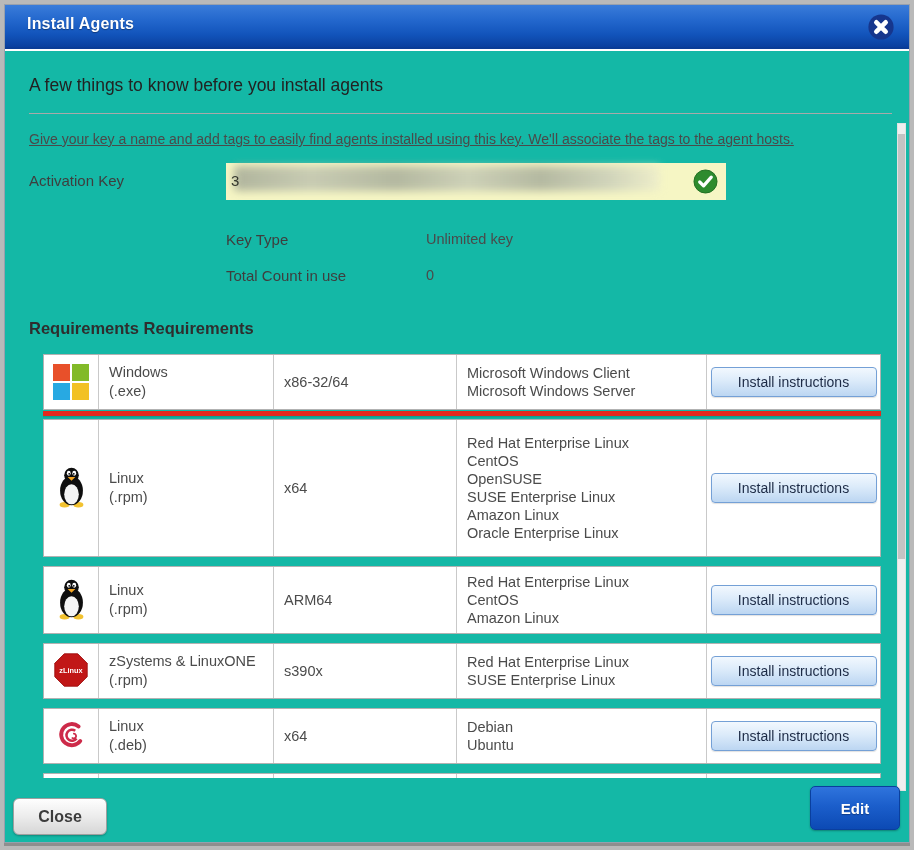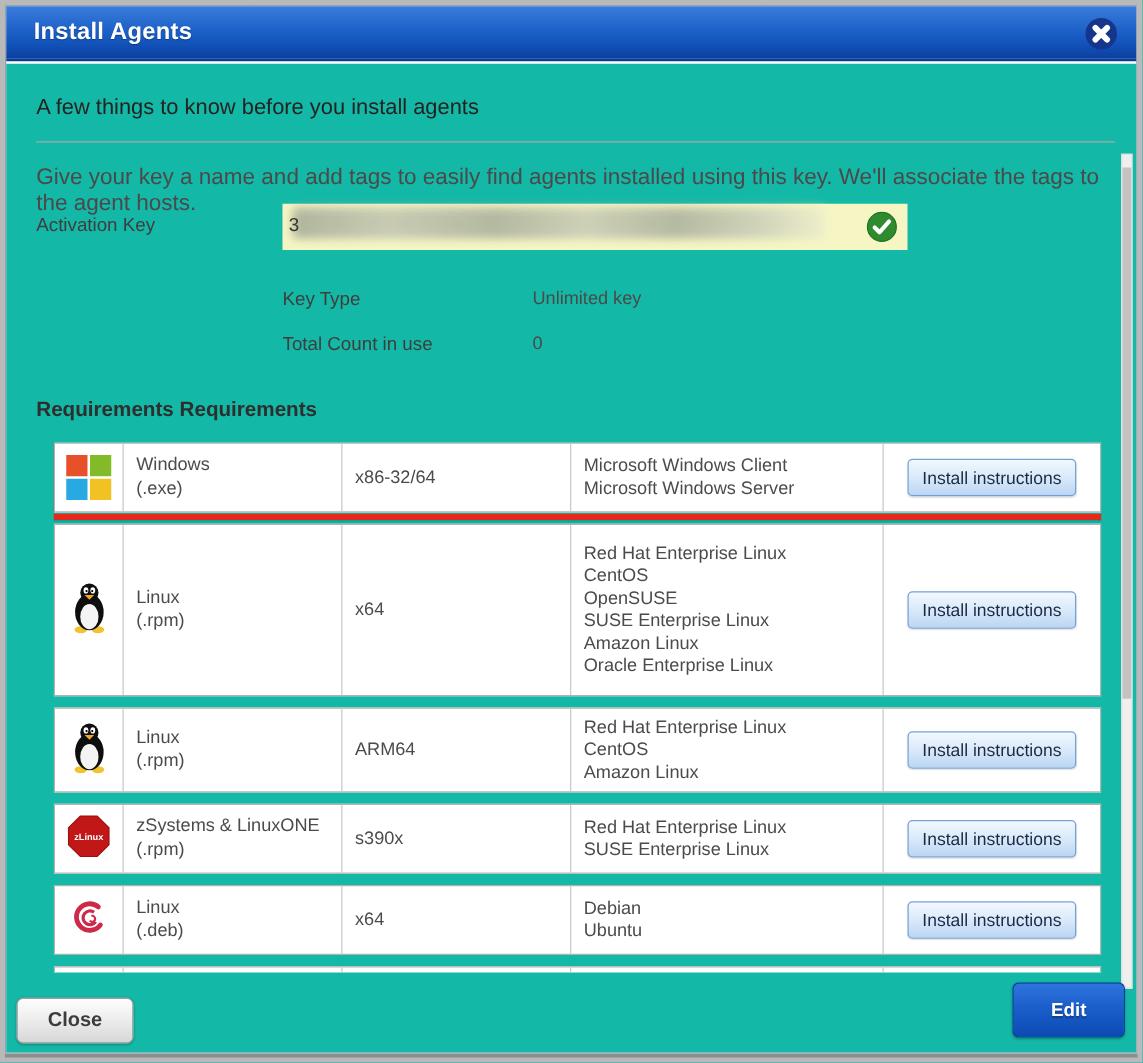--- a/index.html
+++ b/index.html
@@ -16,37 +16,37 @@
     box-shadow: 0 3px 0 rgba(90,90,90,.45);
   }
   
   .hdr {
     position: absolute; left: 0; top: 0; right: 0; height: 44px;
     background: linear-gradient(180deg, #3a7cda 0%, #2266cc 38%, #1254bb 70%, #0a3f9e 100%);
     border-bottom: 2px solid #0a3c96;
   }
   .hdr-title {
     position: absolute; left: 22px; top: 10px;
-    color: #fff; font-size: 19px; font-weight: bold; letter-spacing: .2px;
+    color: #fff; font-size: 16px; font-weight: bold; letter-spacing: .2px;
     text-shadow: 0 1px 1px rgba(0,0,0,.35);
   }
   .hdr-close {
     position: absolute; right: 14px; top: 8px; width: 28px; height: 28px;
     border: none; background: transparent; cursor: pointer; padding: 0;
   }
   
   .bdy { position: absolute; left: 0; top: 46px; right: 0; bottom: 0; background: #14b8a6; }
   .intro-heading {
     position: absolute; left: 24px; top: 24px;
     font-size: 17.5px; color: #222; font-weight: 400;
   }
   .rule { position: absolute; left: 24px; right: 17px; top: 62px; height: 0; border-top: 1px solid #a9a9a9; }
   .intro-desc {
     position: absolute; left: 24px; top: 80px; right: 10px;
-    font-size: 18px; color: #4a4a4a;
+    font-size: 14px; color: #4a4a4a; text-decoration: underline;
   }
   
   .ak-label { position: absolute; left: 24px; top: 121px; font-size: 15px; color: #3e3e3e; }
   .key-field {
     position: absolute; left: 221px; top: 112px; width: 500px; height: 37px;
     background: #f6f6c4; cursor: text;
   }
   .key-char { position: absolute; left: 5px; top: 9px; font-size: 15px; color: #35382e; z-index: 2; }
   .key-blur {
     position: absolute; left: 8px; top: 3px; right: 66px; bottom: 9px; border-radius: 3px;
@@ -79,21 +79,21 @@
   }
   .cell { border-right: 1px solid #c9c9c9; display: flex; flex-direction: column; justify-content: center; padding: 6px 10px; font-size: 14.5px; color: #4b4b4b; }
   .icon-cell { width: 55px; align-items: center; padding: 4px; }
   .name-cell { width: 175px; line-height: 19px; }
   .arch-cell { width: 183px; }
   .os-cell   { width: 250px; line-height: 18px; }
   .btn-cell  { width: 173px; border-right: none; align-items: center; }
   .r1 { min-height: 56px; } .r2 { min-height: 138px; } .r3 { min-height: 66px; }
   .r4 { min-height: 56px; justify-content: flex-end; } .r5 { min-height: 56px; } .r6 { min-height: 40px; }
   .install-btn {
-    width: 135px; height: 30px; font-family: inherit;
+    width: 166px; height: 30px; font-family: inherit;
     font-size: 14px; color: #1c2a45; cursor: pointer;
     background: linear-gradient(180deg, #f2f8fe 0%, #dcebfa 45%, #bcd6f2 100%);
     border: 1px solid #74a0d6; border-radius: 4px;
     box-shadow: 0 1px 1px rgba(0,0,0,.12);
   }
   .win-logo { display: grid; grid-template-columns: 17px 17px; grid-template-rows: 17px 17px; gap: 2px; }
   .win-logo i { display: block; }
   .win-logo .wr { background: #e8502a; } .win-logo .wg { background: #82ba28; }
   .win-logo .wb { background: #28a9e2; } .win-logo .wy { background: #f2c124; }
   

